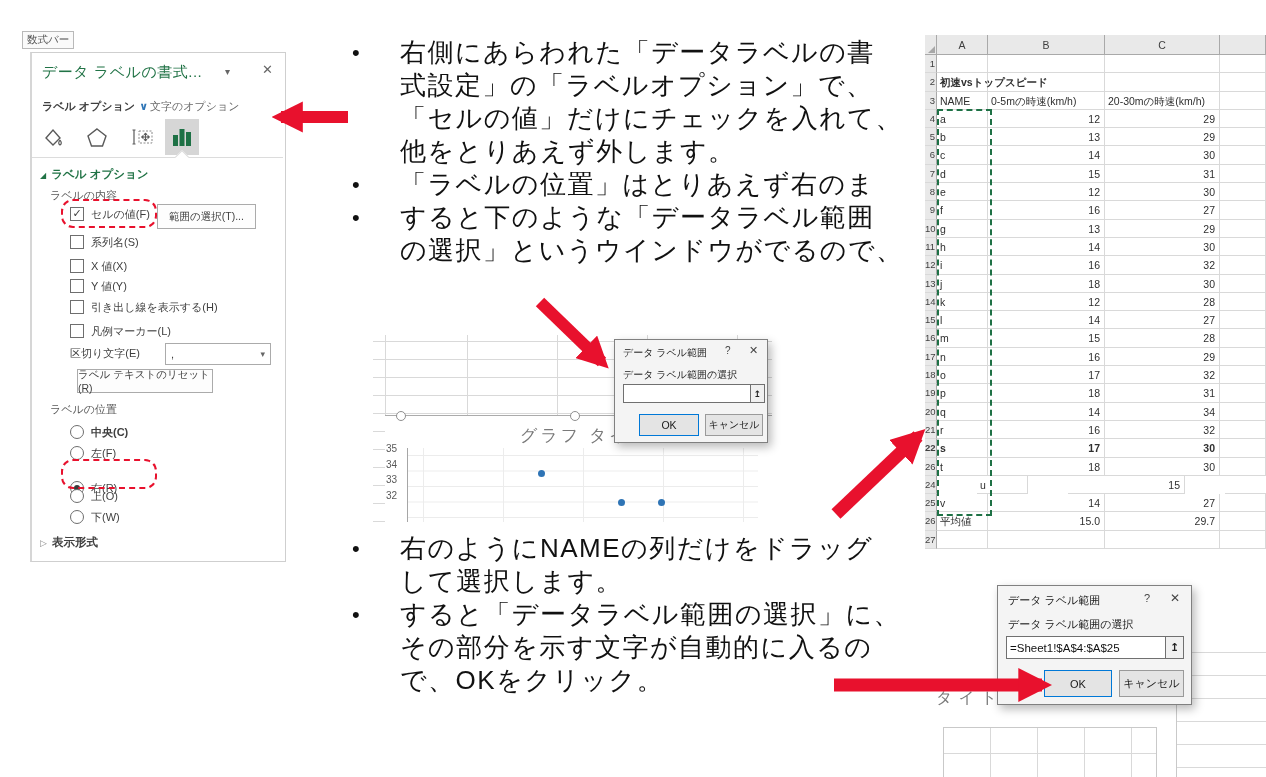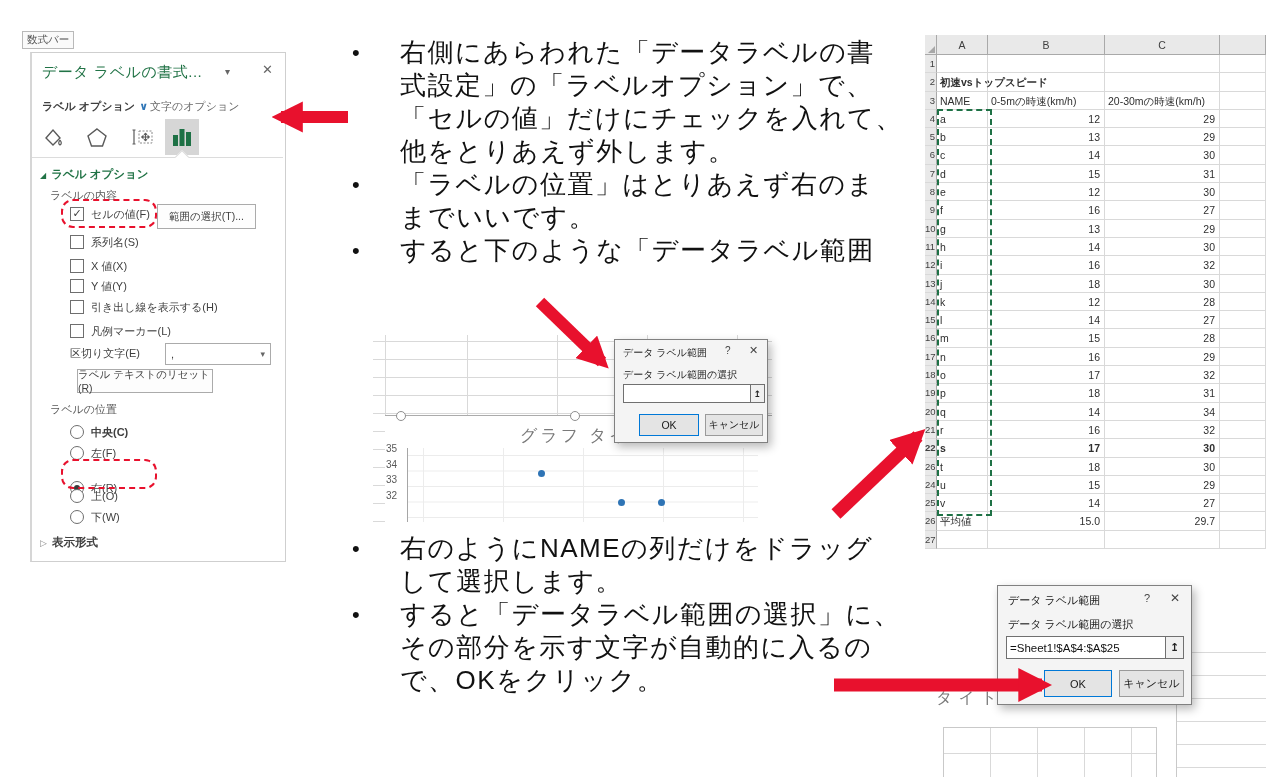--- a/index.html
+++ b/index.html
@@ -239,27 +239,27 @@
           <div>右側にあらわれた「データラベルの書</div>
           <div>式設定」の「ラベルオプション」で、</div>
           <div>「セルの値」だけにチェックを入れて、</div>
           <div>他をとりあえず外します。</div>
         </div>
       </div>
       <div class="bullet">
         <div class="mark">•</div>
         <div class="lines">
           <div>「ラベルの位置」はとりあえず右のま</div>
-          <div>までいいです。</div>
         </div>
       </div>
       <div class="bullet">
         <div class="mark">•</div>
         <div class="lines">
           <div>すると下のような「データラベル範囲</div>
+          <div>の選択」というウインドウがでるので、</div>
         </div>
       </div>
     </div>
   <div id="bullets-bottom" class="abs bullets" style="left:340px;top:532px;">
       <div class="bullet">
         <div class="mark">•</div>
         <div class="lines">
           <div>右のようにNAMEの列だけをドラッグ</div>
           <div>して選択します。</div>
         </div>
@@ -467,21 +467,21 @@
         <div class="sh-cell c-right" style="width: 115px; flex: 0 0 auto; line-height: 18.3px;">30</div>
         <div class="sh-cell " style="width: 46px; flex: 0 0 auto; line-height: 18.3px;"></div>
       </div>
       <div class="sh-row" style="height: 18.3px;">
         <div class="sh-cell rownum" style="width: 12px; flex: 0 0 auto; line-height: 18.3px;">26</div>
         <div class="sh-cell c-left" style="width: 51px; flex: 0 0 auto; line-height: 18.3px;">t</div>
         <div class="sh-cell c-right" style="width: 117px; flex: 0 0 auto; line-height: 18.3px;">18</div>
         <div class="sh-cell c-right" style="width: 115px; flex: 0 0 auto; line-height: 18.3px;">30</div>
         <div class="sh-cell " style="width: 46px; flex: 0 0 auto; line-height: 18.3px;"></div>
       </div>
-      <div class="sh-row" style="height: 18.3px;">
+      <div class="sh-row" style="height: 18.3px; gap: 40px;">
         <div class="sh-cell rownum" style="width: 12px; flex: 0 0 auto; line-height: 18.3px;">24</div>
         <div class="sh-cell c-left" style="width: 51px; flex: 0 0 auto; line-height: 18.3px;">u</div>
         <div class="sh-cell c-right" style="width: 117px; flex: 0 0 auto; line-height: 18.3px;">15</div>
         <div class="sh-cell c-right" style="width: 115px; flex: 0 0 auto; line-height: 18.3px;">29</div>
         <div class="sh-cell " style="width: 46px; flex: 0 0 auto; line-height: 18.3px;"></div>
       </div>
       <div class="sh-row" style="height: 18.3px;">
         <div class="sh-cell rownum" style="width: 12px; flex: 0 0 auto; line-height: 18.3px;">25</div>
         <div class="sh-cell c-left" style="width: 51px; flex: 0 0 auto; line-height: 18.3px;">v</div>
         <div class="sh-cell c-right" style="width: 117px; flex: 0 0 auto; line-height: 18.3px;">14</div>

